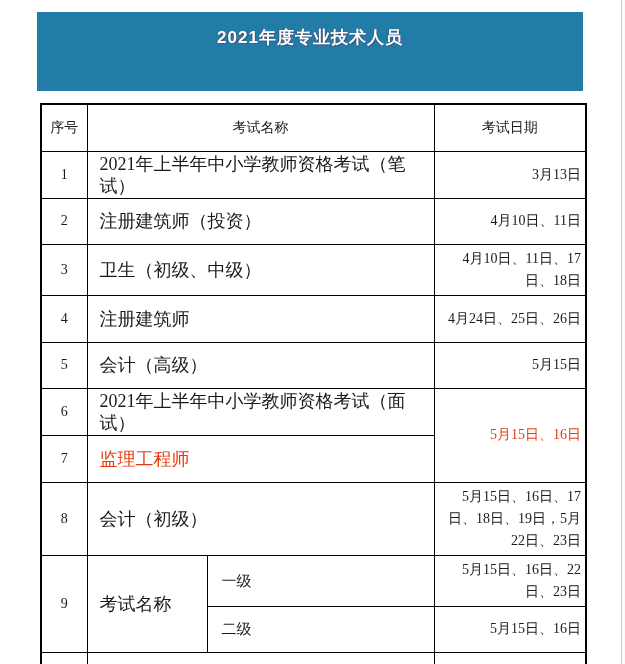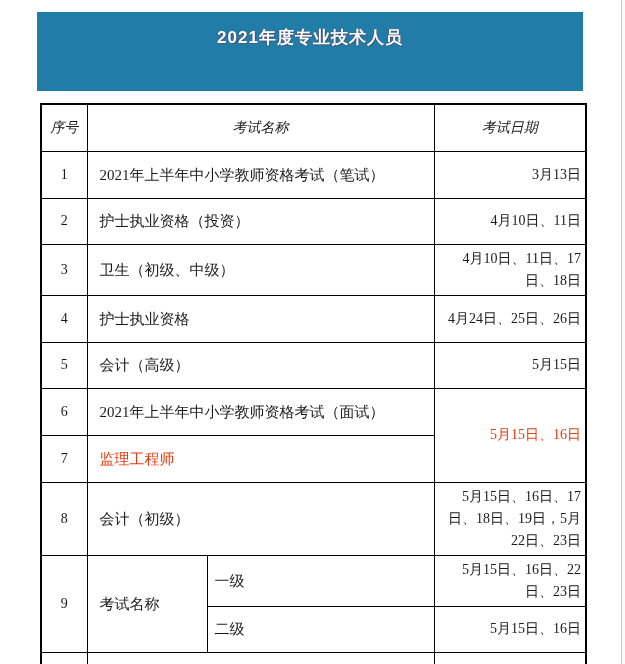--- a/index.html
+++ b/index.html
@@ -50,24 +50,24 @@
     font-size: 14px;
     color: #1a1a1a;
   }
   table.plan th, table.plan td {
     border: 1px solid #000000;
     vertical-align: middle;
     line-height: 22px;
     overflow: hidden;
   }
   table.plan { border: 2px solid #000000; }
-  th.hdr { font-weight: normal; text-align: center; font-size: 14px; font-style: italic; }
+  th.hdr { font-weight: normal; text-align: center; font-size: 14px; }
   td.num { text-align: center; }
-  td.name { text-align: left; padding-left: 12px; padding-right: 6px; font-size: 15px; }
-  td.level { text-align: left; padding-left: 7px; font-size: 15px; }
+  td.name { text-align: left; padding-left: 12px; padding-right: 6px; font-size: 18px; }
+  td.level { text-align: left; padding-left: 14px; font-size: 15px; }
   td.date { text-align: right; padding: 3px 4px 3px 8px; font-size: 14px; line-height: 24px; }
   .red { color: #e83a0f; }
 </style>
 </head>
 <body>
 
 <div class="page">
 
   <div class="banner">
     <div>2021年度专业技术人员</div>
@@ -86,31 +86,31 @@
       <th class="hdr" colspan="2">考试名称</th>
       <th class="hdr">考试日期</th>
     </tr>
     <tr style="height:47px">
       <td class="num">1</td>
       <td class="name" colspan="2">2021年上半年中小学教师资格考试（笔试）</td>
       <td class="date">3月13日</td>
     </tr>
     <tr style="height:46px">
       <td class="num">2</td>
-      <td class="name" colspan="2">护士执业资格（投资）</td>
+      <td class="name" colspan="2">注册建筑师（投资）</td>
       <td class="date">4月10日、11日</td>
     </tr>
     <tr style="height:47px">
       <td class="num">3</td>
       <td class="name" colspan="2">卫生（初级、中级）</td>
       <td class="date">4月10日、11日、17日、18日</td>
     </tr>
     <tr style="height:47px">
       <td class="num">4</td>
-      <td class="name" colspan="2">护士执业资格</td>
+      <td class="name" colspan="2">注册建筑师</td>
       <td class="date">4月24日、25日、26日</td>
     </tr>
     <tr style="height:46px">
       <td class="num">5</td>
       <td class="name" colspan="2">会计（高级）</td>
       <td class="date">5月15日</td>
     </tr>
     <tr style="height:47px">
       <td class="num">6</td>
       <td class="name" colspan="2">2021年上半年中小学教师资格考试（面试）</td>

